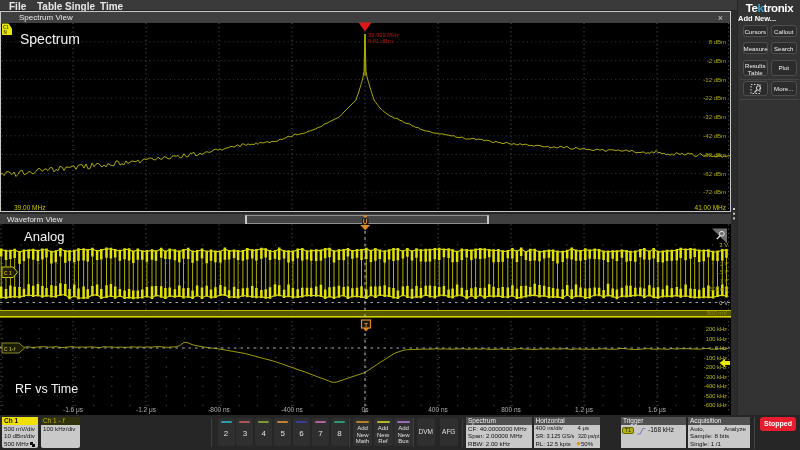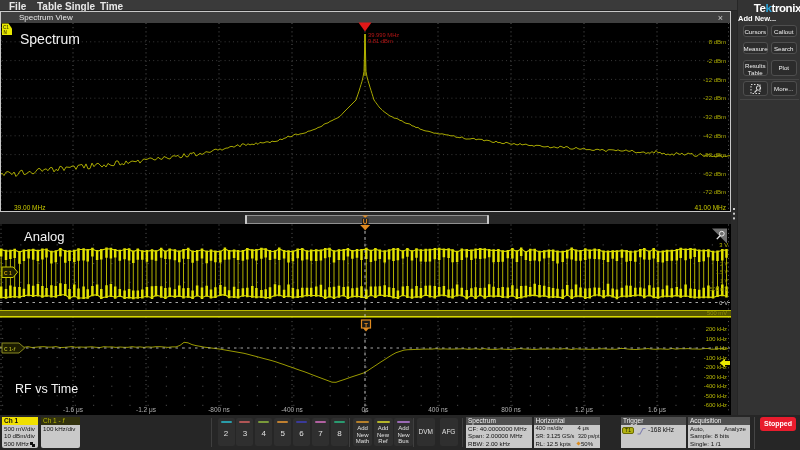--- a/index.html
+++ b/index.html
@@ -32,21 +32,21 @@
 <div id="root">
 
   <div id="menubar" class="abs">
     <span style="left:9px">File</span>
       <span style="left:37px">Table</span>
     <span style="left:65px">Single</span>
       <span style="left:100px">Time</span>
   </div>
 
   <div id="sidebar" class="abs">
-    <div style="position:absolute;top:2px;left:0;width:63px;text-align:right;color:#fff;font-weight:bold;font-size:11.5px;letter-spacing:-0.4px;">Te<span style="color:#2aa3d8">k</span>tronix</div>
+    <div style="position:absolute;top:2px;left:0;width:63px;text-align:center;color:#fff;font-weight:bold;font-size:11.5px;letter-spacing:-0.4px;">Te<span style="color:#2aa3d8">k</span>tronix</div>
     <div style="position:absolute;top:13.5px;left:0;width:63px;text-align:left;color:#fff;font-weight:bold;font-size:7.5px;">Add New...</div>
     <div class="btn" style="left:4.5px;top:24.5px;width:25.5px;height:12px;line-height:11px;">Cursors</div>
     <div class="btn" style="left:33px;top:24.5px;width:25.5px;height:12px;line-height:11px;">Callout</div>
     <div class="btn" style="left:4.5px;top:42px;width:25.5px;height:12px;line-height:11px;">Measure</div>
     <div class="btn" style="left:33px;top:42px;width:25.5px;height:12px;line-height:11px;">Search</div>
     <div class="btn" style="left:4.5px;top:59.5px;width:25.5px;height:16px;line-height:7px;padding-top:1.5px;">Results<br>Table</div>
     <div class="btn" style="left:33px;top:59.5px;width:25.5px;height:16px;line-height:14px;">Plot</div>
     <div style="position:absolute;left:2px;top:78.5px;width:59px;border-top:1px solid #454545;"></div>
     <div class="btn" style="left:4.5px;top:81px;width:25.5px;height:14.5px;">
       <svg width="25" height="14" viewBox="0 0 25 14">
@@ -106,20 +106,23 @@
     <line x1="365" y1="34" x2="365" y2="76" stroke="#b8b800" stroke-width="1.1"></line>
       <polygon points="358.5,22.5 371.5,22.5 365,31.5" fill="#e01818"></polygon>
     <text x="368" y="36.8" style="fill:#b31515;font-size:5.8px;">39.999 MHz</text>
     <text x="368" y="42.6" style="fill:#b31515;font-size:5.8px;">9.81 dBm</text>
     <polygon points="2,23.5 8.5,23.5 12,28.5 12,35 2,35" fill="#e8e800"></polygon>
     <text x="3" y="28.6" style="fill:#555500;font-size:4.6px;font-weight:bold;">C1</text>
     <text x="3.6" y="34" style="fill:#555500;font-size:4.6px;font-weight:bold;">N</text>
     <text x="20" y="44" style="fill:#f2f2f2;font-size:14px;">Spectrum</text>
   </svg>
 
+  <div id="wavetb" class="abs">
+      <span style="position:absolute;left:7px;top:1px;">Waveform View</span>
+    </div>
   <div id="waveplot" class="abs"></div>
 
   <svg class="abs" style="left:0;top:213.5px;" width="731" height="201" viewBox="0 213.5 731 201">
     <rect x="245.5" y="215" width="242.5" height="8" fill="#454545" stroke="#909090" stroke-width="1"></rect>
     <rect x="245" y="214.8" width="2" height="8.6" fill="#c8c8c8"></rect>
     <rect x="487" y="214.8" width="2" height="8.6" fill="#c8c8c8"></rect>
     <line x1="73" y1="224" x2="73" y2="412" class="gv"></line>
       <line x1="146" y1="224" x2="146" y2="412" class="gv"></line>
       <line x1="219" y1="224" x2="219" y2="412" class="gv"></line>
       <line x1="292" y1="224" x2="292" y2="412" class="gv"></line>

